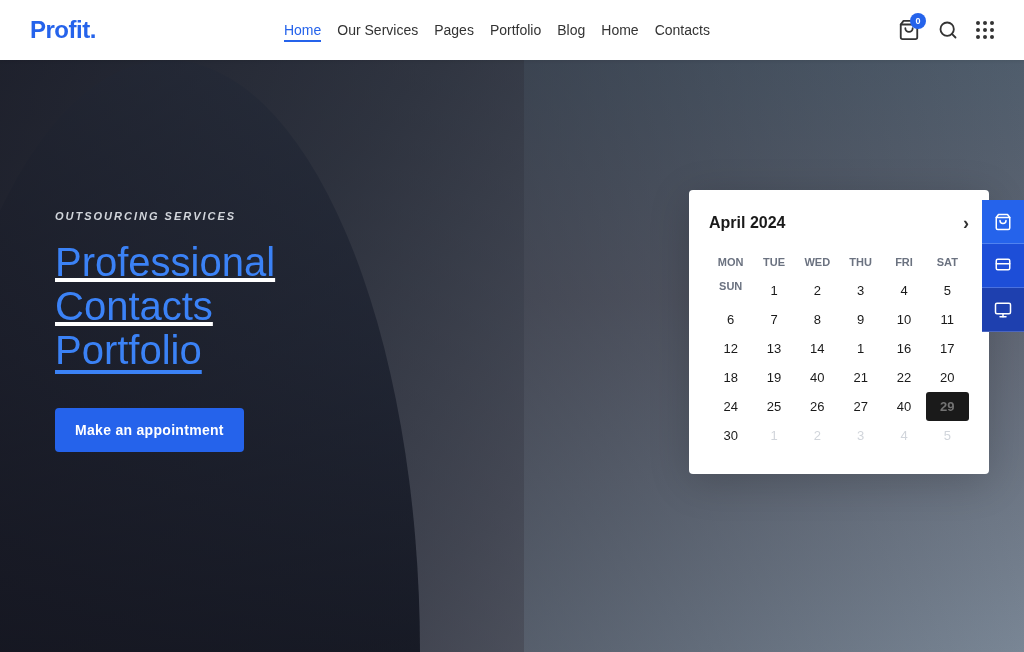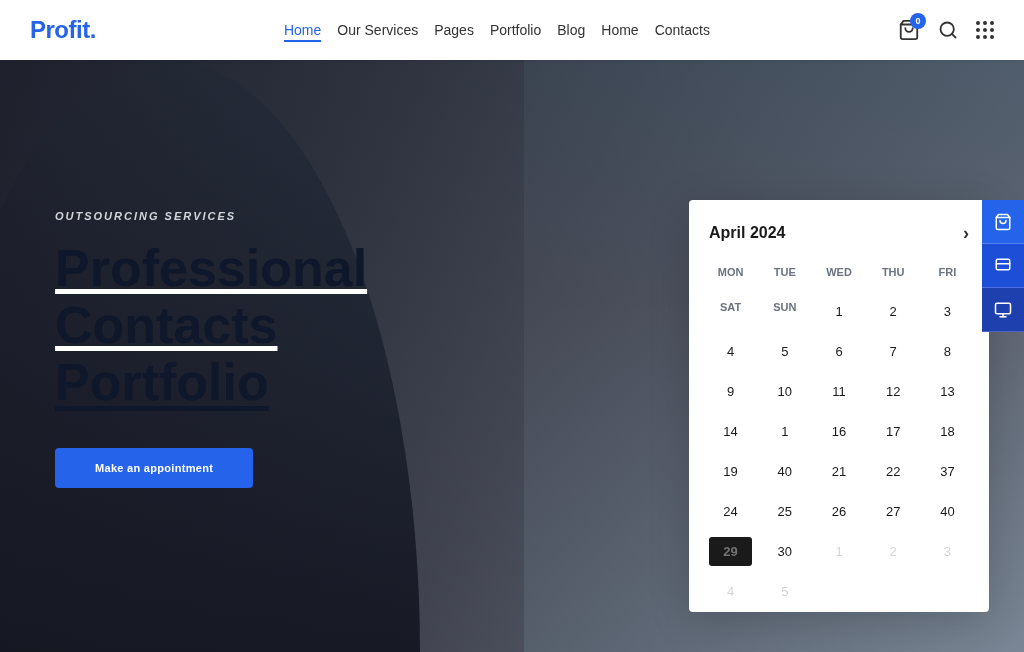--- a/index.html
+++ b/index.html
@@ -72,49 +72,49 @@
     
     .hero-content {
       position: absolute; top: 50%; left: 55px; transform: translateY(-50%);
       color: #fff; max-width: 520px;
     }
     .hero-subtitle {
       font-size: 11px; font-weight: 600; letter-spacing: 2px;
       color: #d1d5db; text-transform: uppercase; margin-bottom: 18px; font-style: italic;
     }
     .hero-title {
-      font-size: 52px; font-weight: 700; line-height: 1.1;
-      color: #0f172a; margin-bottom: 36px;
+      font-size: 40px; font-weight: 400; line-height: 1.1;
+      color: #3b82f6; margin-bottom: 36px;
     }
     .hero-title span { text-decoration: underline; text-decoration-color: #fff; }
     .hero-btn {
       background: #2563eb; color: #fff; border: none; cursor: pointer;
-      padding: 14px 40px; font-size: 11px; font-weight: 600;
+      padding: 14px 20px; font-size: 14px; font-weight: 600;
       border-radius: 4px; letter-spacing: 0.3px;
     }
 
     
     .calendar-popup {
-      position: absolute; top: 200px; right: 35px;
+      position: absolute; top: 190px; right: 35px;
       width: 300px; background: #fff;
       border-radius: 4px; box-shadow: 0 8px 40px rgba(0,0,0,0.18);
-      padding: 24px 20px 6px;
+      padding: 24px 20px 24px;
       z-index: 200;
     }
     .cal-header {
       display: flex; align-items: center; justify-content: space-between;
       margin-bottom: 20px;
     }
     .cal-title { font-size: 16px; font-weight: 700; color: #1a1a1a; }
     .cal-next-btn {
       background: none; border: none; cursor: pointer; font-size: 18px;
       color: #333; font-weight: 700; line-height: 1;
     }
     .cal-grid {
-      display: grid; grid-template-columns: repeat(5, 1fr); gap: 11px;
+      display: grid; grid-template-columns: repeat(6, 1fr); gap: 0;
     }
     .cal-day-header {
       text-align: center; font-size: 11px; font-weight: 600;
       color: #6b7280; padding: 4px 0; margin-bottom: 4px;
     }
     .cal-day {
       text-align: center; font-size: 13px; color: #1a1a1a;
       padding: 7px 2px; border-radius: 3px; cursor: pointer;
       font-weight: 400;
     }
@@ -234,21 +234,21 @@
       <div class="cal-day">13</div>
       <div class="cal-day">14</div>
       <div class="cal-day">1</div>
       <div class="cal-day">16</div>
       <div class="cal-day">17</div>
       <div class="cal-day">18</div>
       <div class="cal-day">19</div>
       <div class="cal-day">40</div>
       <div class="cal-day">21</div>
       <div class="cal-day">22</div>
-      <div class="cal-day">37</div>
+      <div class="cal-day">20</div>
       <div class="cal-day">24</div>
       <div class="cal-day">25</div>
       <div class="cal-day">26</div>
       <div class="cal-day">27</div>
       <div class="cal-day">40</div>
       <div class="cal-day selected">29</div>
       <div class="cal-day">30</div>
       <div class="cal-day other-month">1</div>
       <div class="cal-day other-month">2</div>
       <div class="cal-day other-month">3</div>

